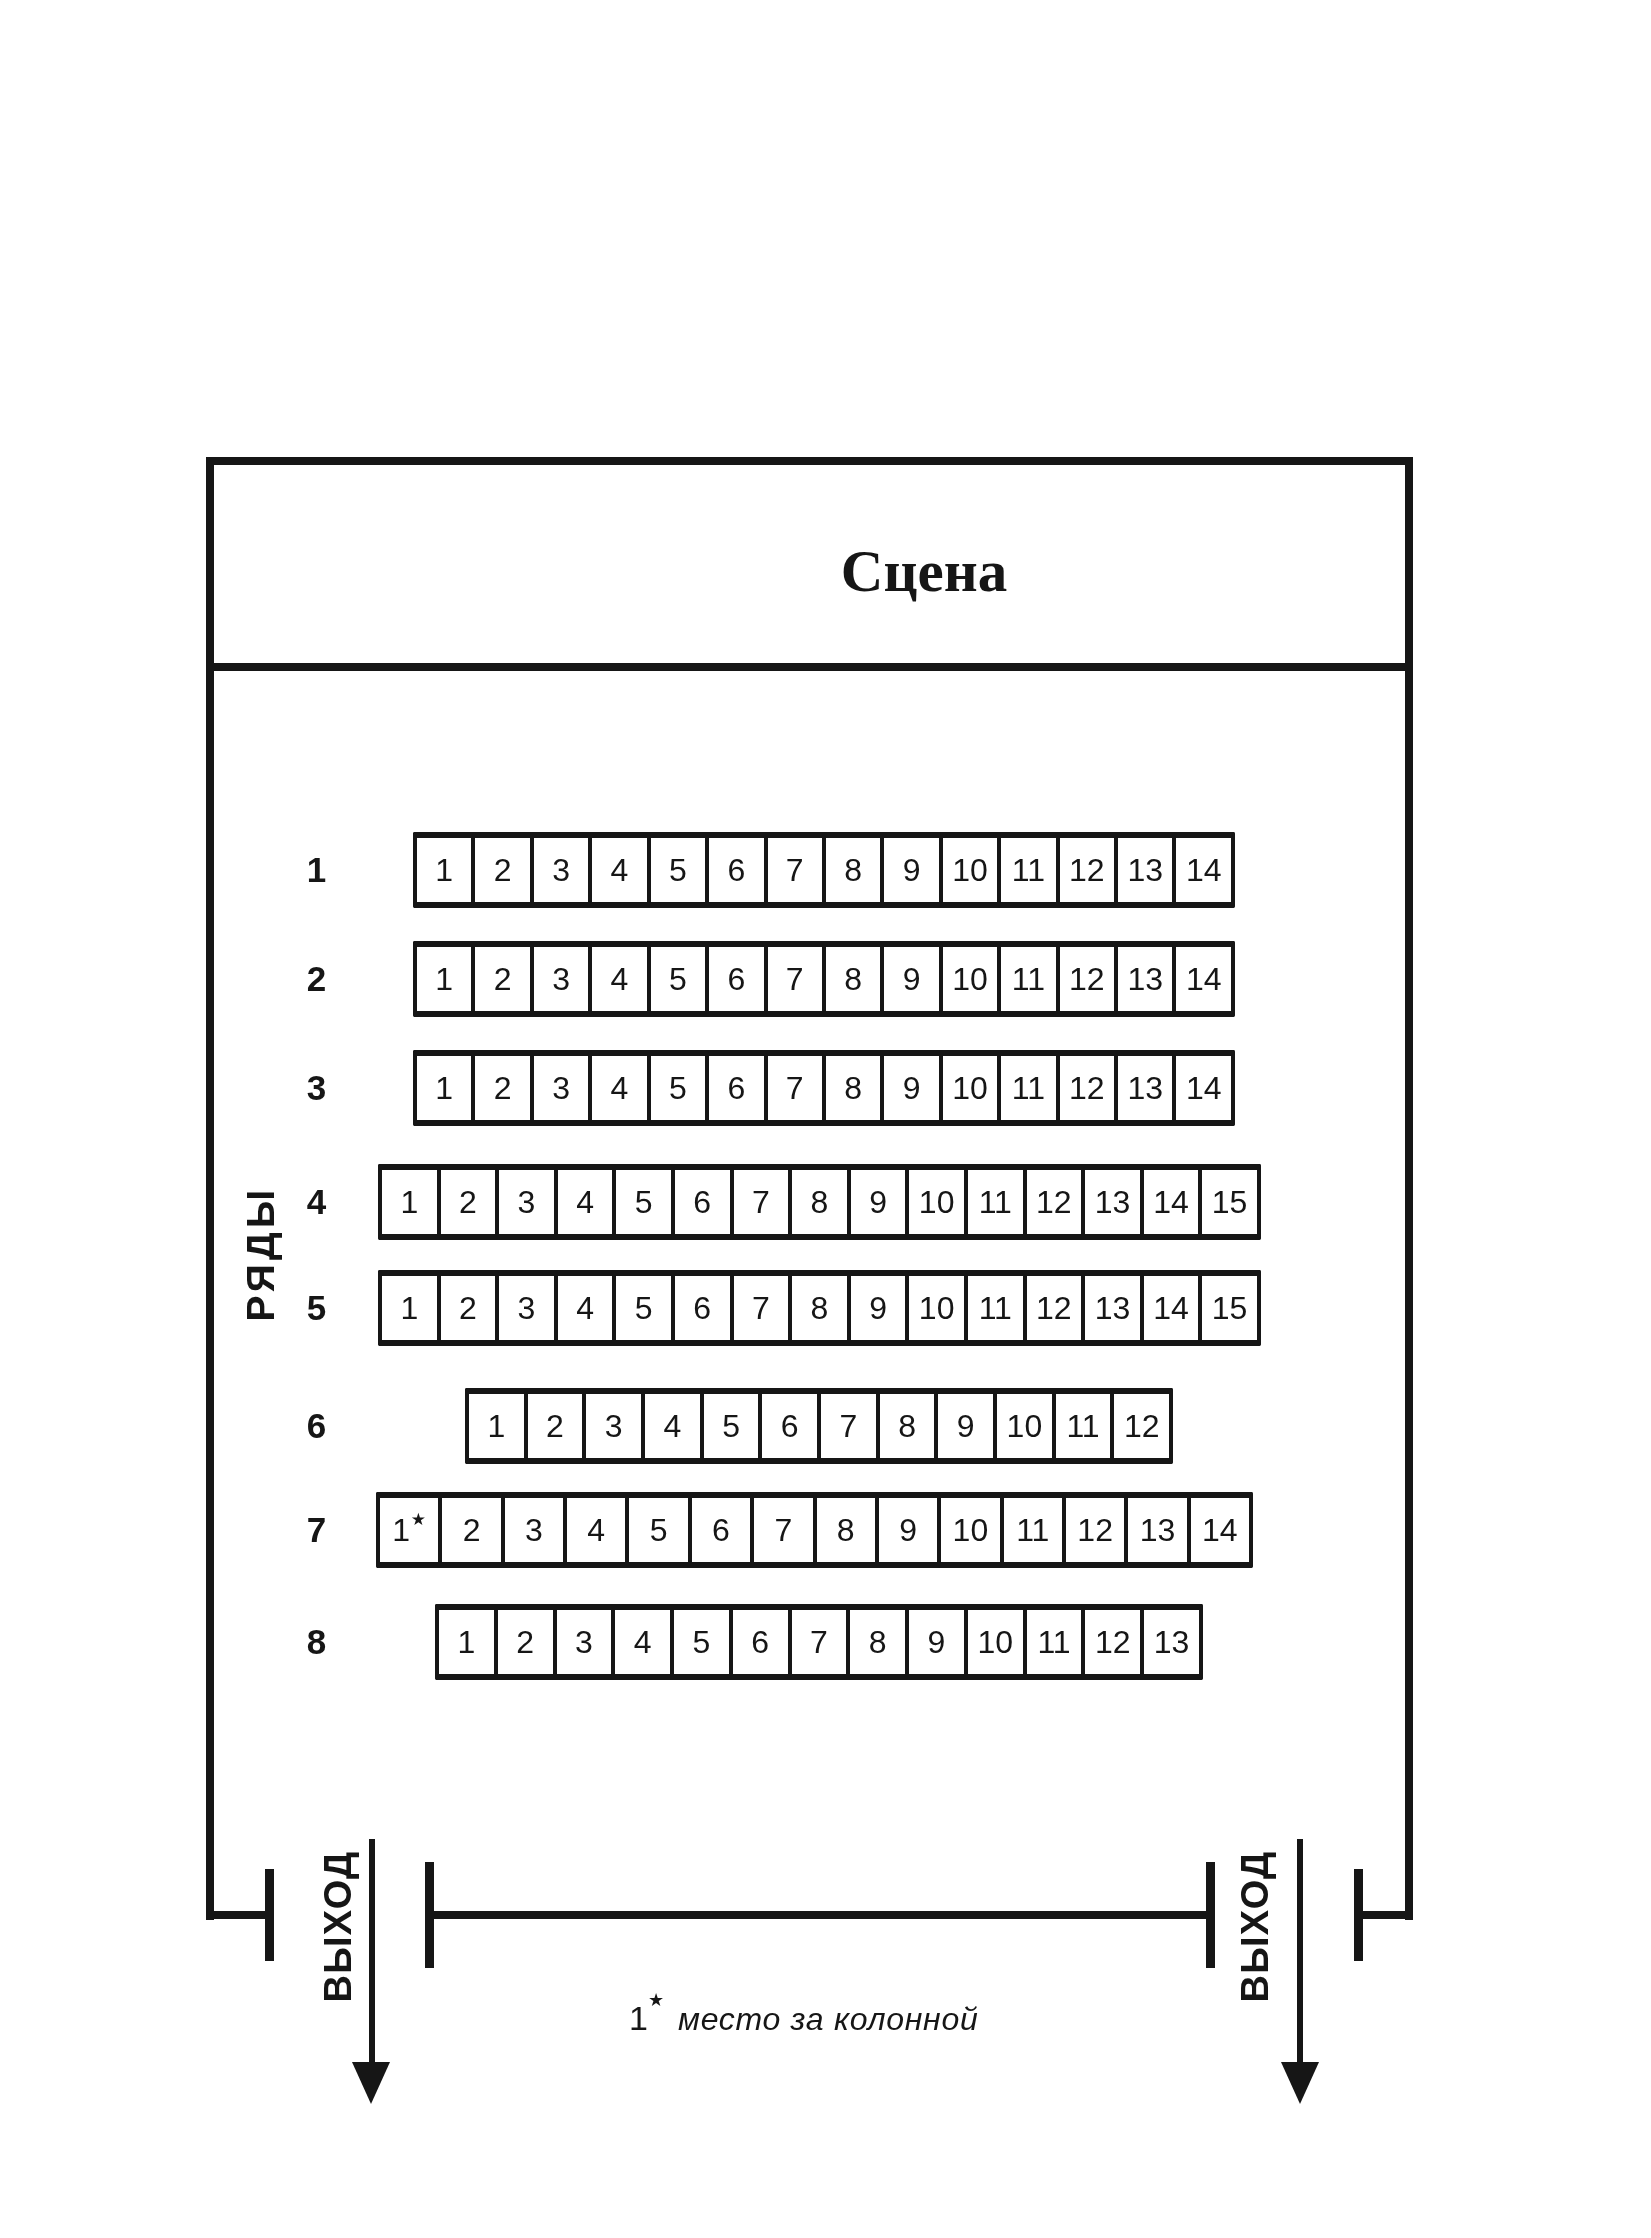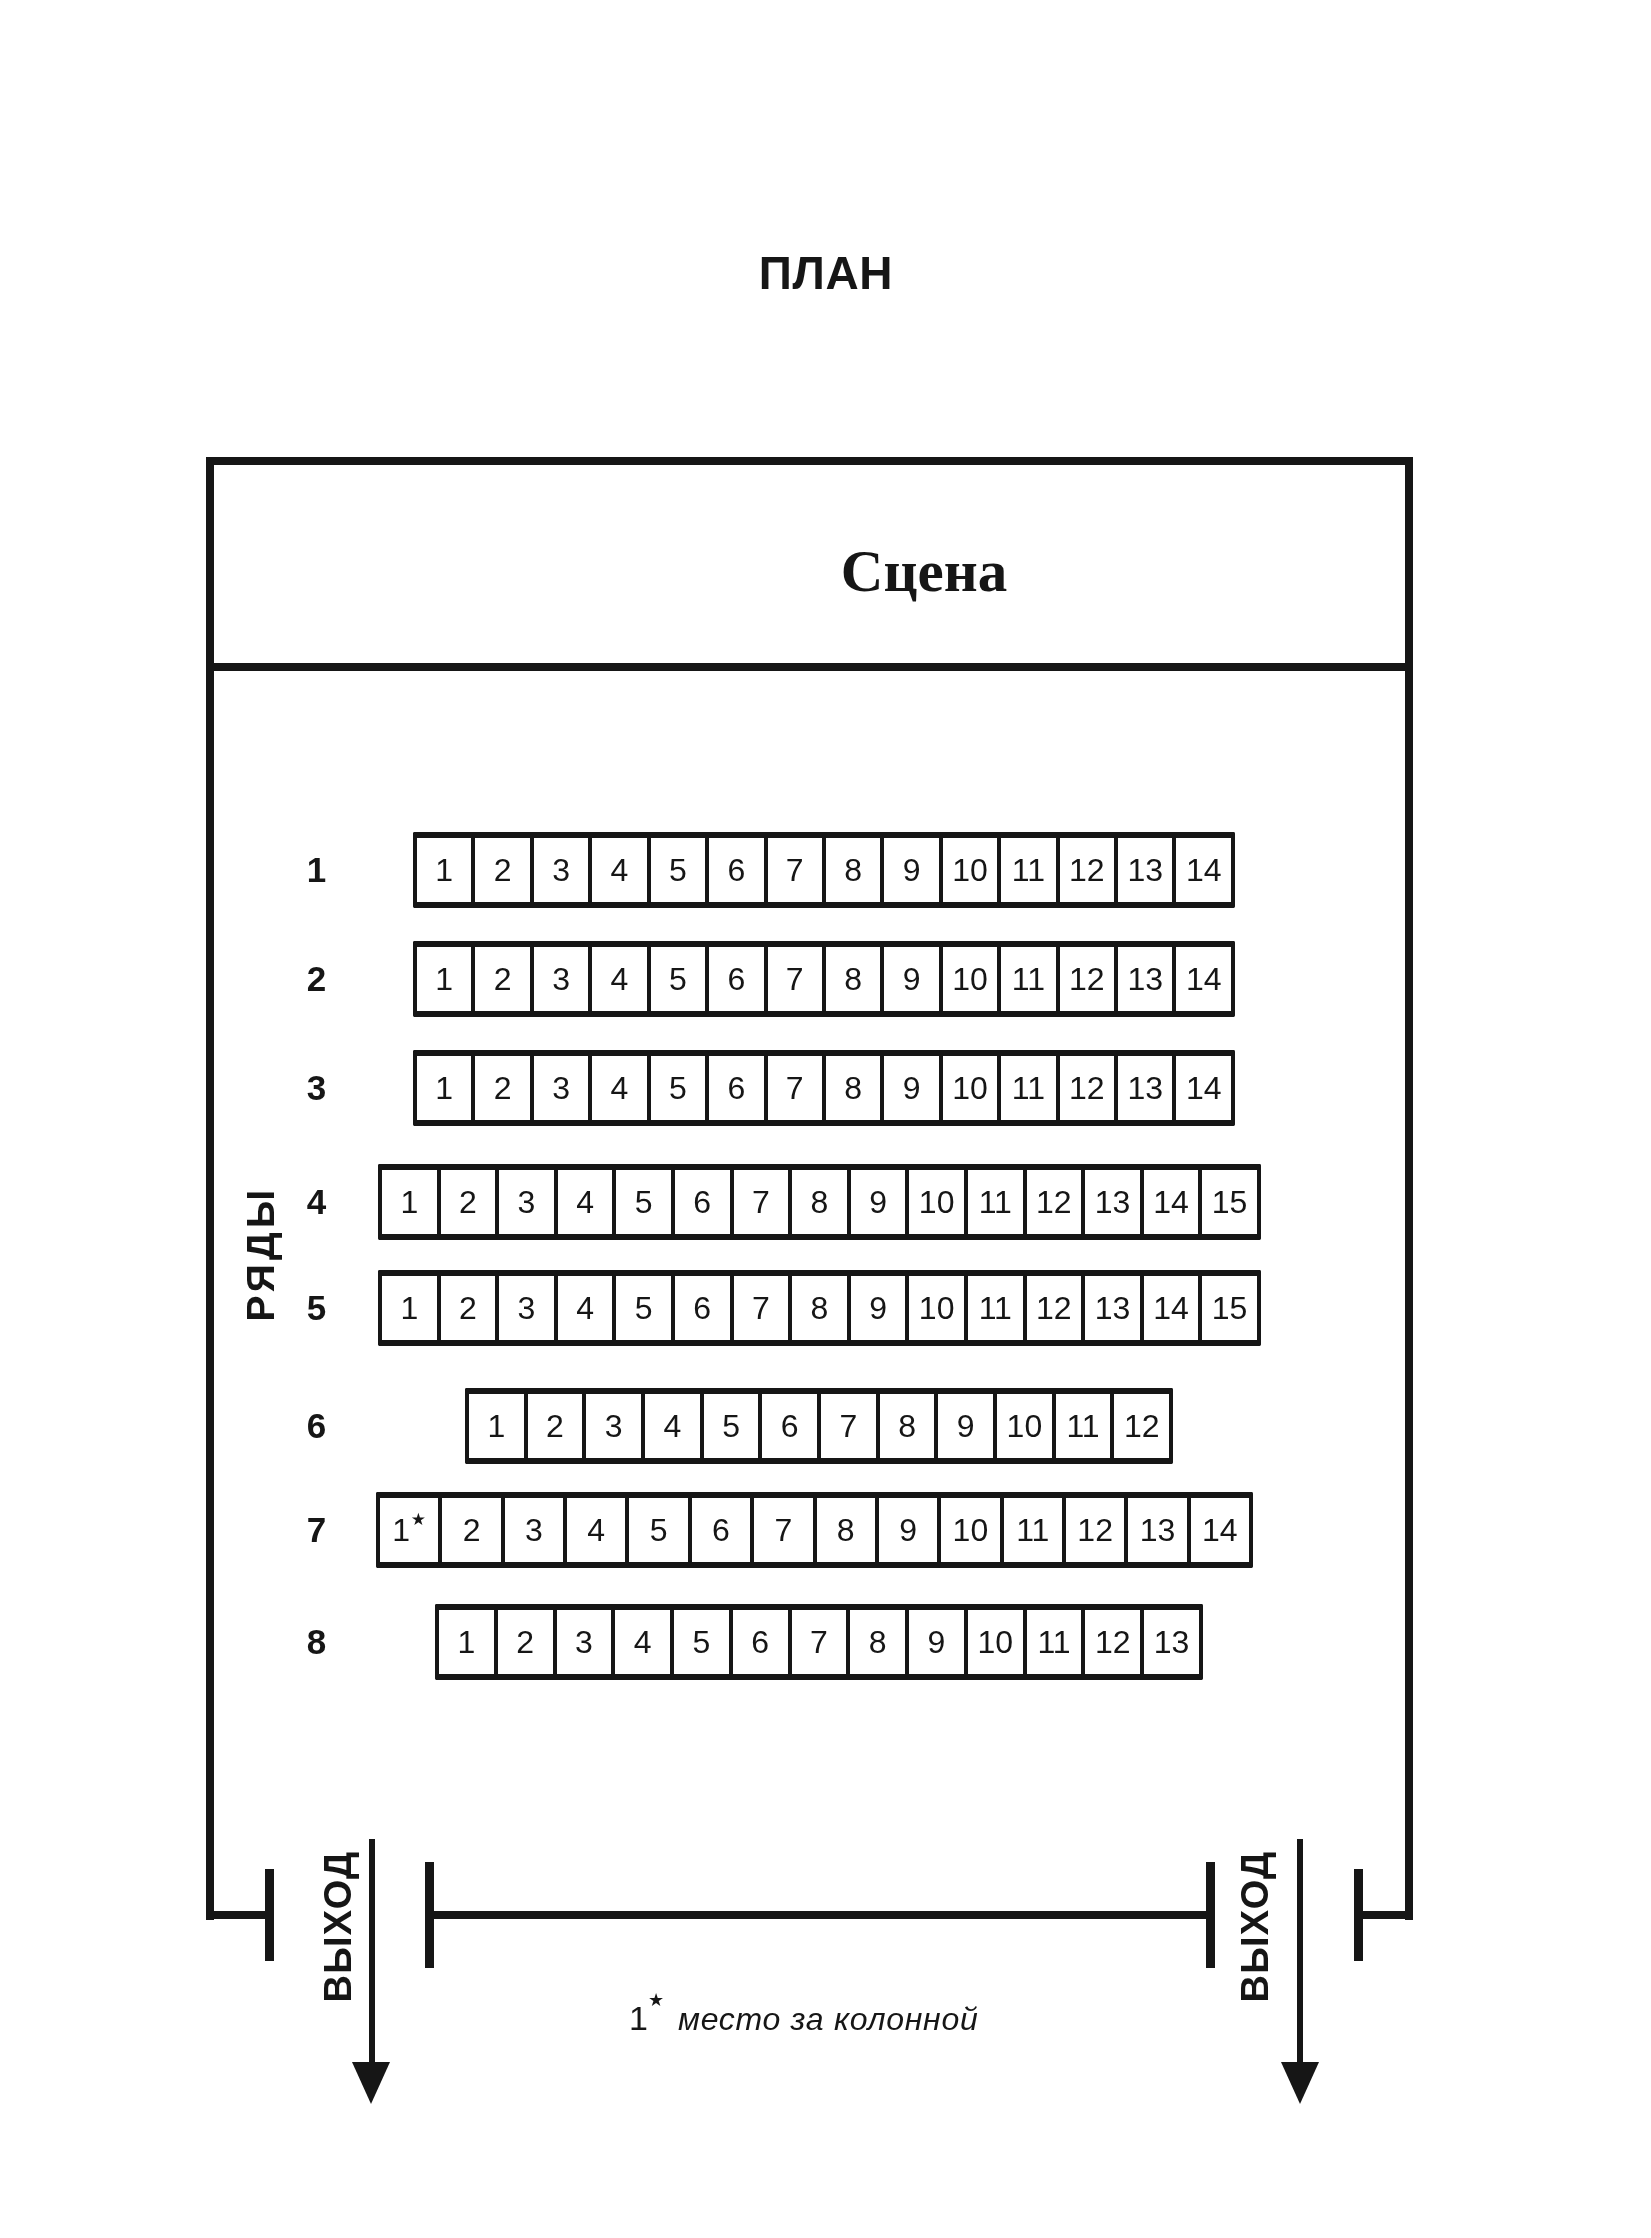--- a/index.html
+++ b/index.html
@@ -127,21 +127,20 @@
   .footnote .marker{font-size:34px;font-style:normal;}
   .footnote .marker sup{font-size:18px;line-height:0;position:relative;top:-11.2px;}
   .footnote .note-text{font-style:italic;margin-left:14px;letter-spacing:0.7px;}
 </style>
 </head>
 <body>
 
 <div class="page">
 
   <div class="title">
-    <div>ПЛАН</div>
   </div>
 
   <div class="wall wall-top"></div>
   <div class="wall wall-left"></div>
   <div class="wall wall-right"></div>
   <div class="wall wall-stage"></div>
 
   <div class="stage-label">Сцена</div>
 
   <div class="axis-label">РЯДЫ</div>

